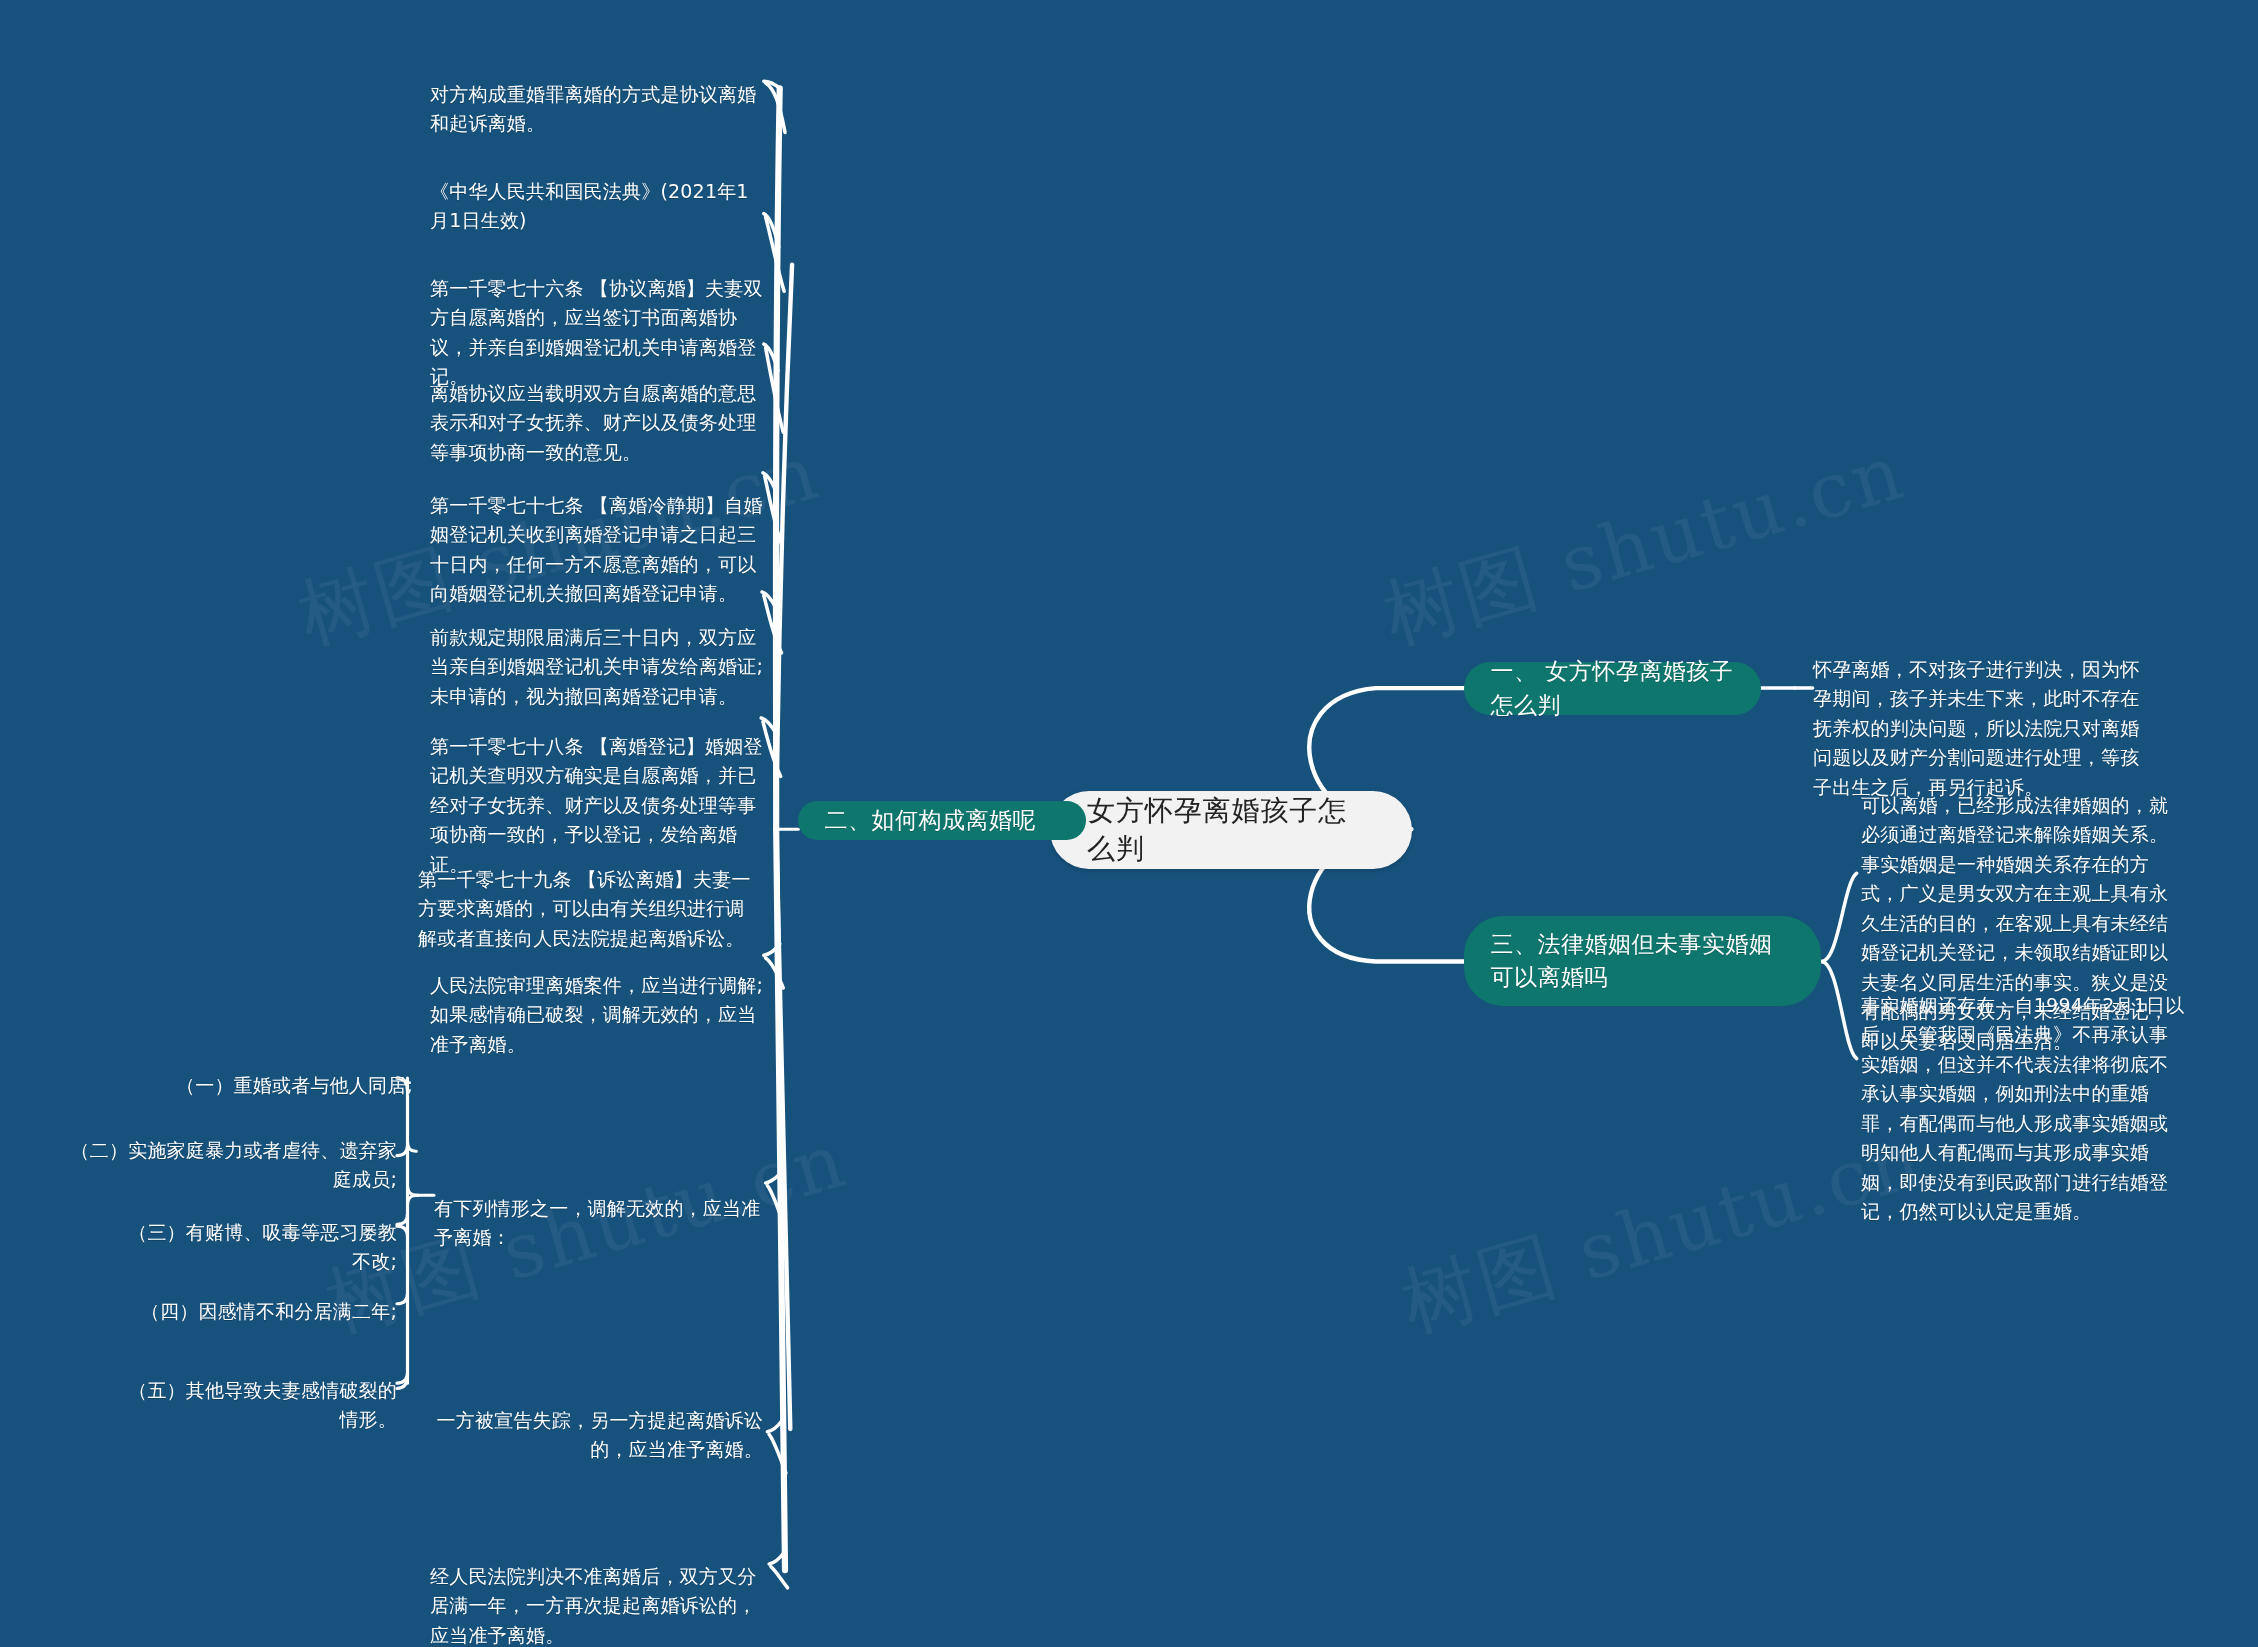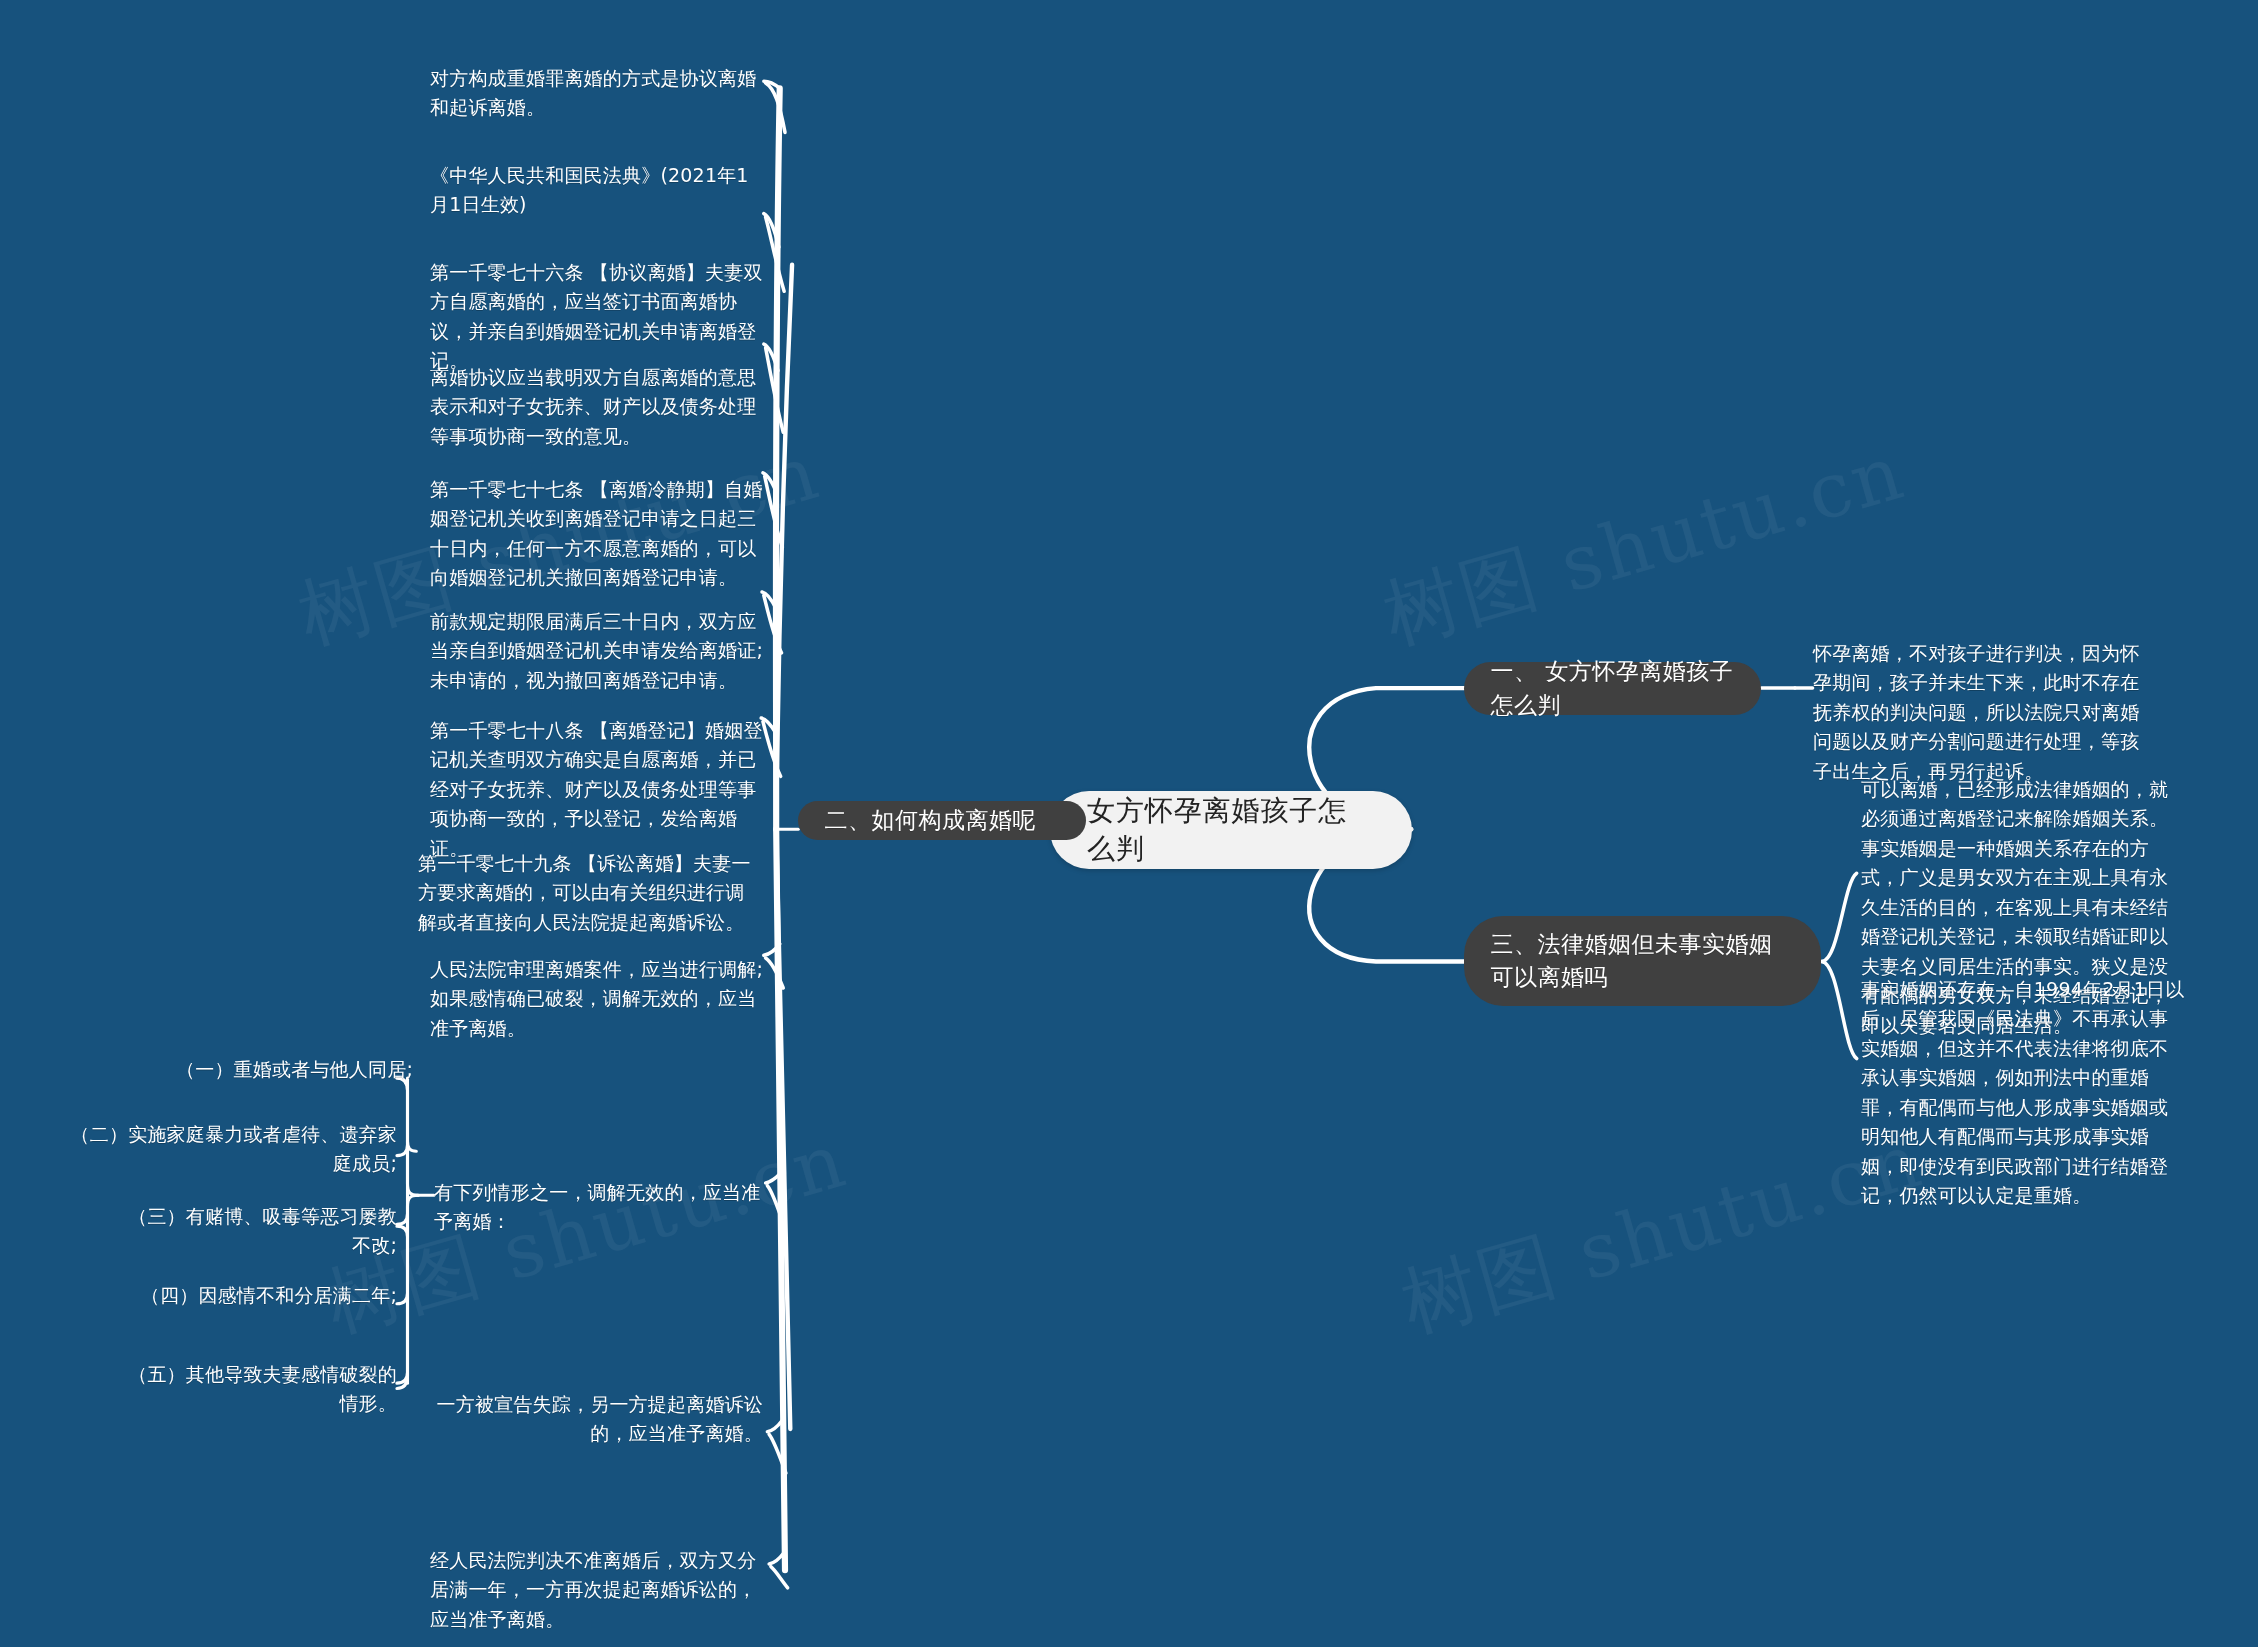--- a/index.html
+++ b/index.html
@@ -39,27 +39,28 @@
   }
 
   
   .leaf {
     position: absolute;
     color: #ffffff;
     font-size: 19px;
     line-height: 1.55;
     letter-spacing: 0.2px;
     text-shadow: 0 0.9px 0 rgba(0,0,0,0.22);
+    margin-top: 16px;
   }
   .leaf.r { text-align: right; }
   .leaf.l { text-align: left; }
 
   .pill {
     position: absolute;
-    background: #404040;
+    background: #0f766e;
     color: #ffffff;
     border-radius: 881px;
     font-size: 23px;
     line-height: 1.45;
     letter-spacing: 0.5px;
     display: flex;
     align-items: center;
     padding: 11.5px 26.5px;
     text-shadow: 0 0.9px 0 rgba(0,0,0,0.18);
   }

